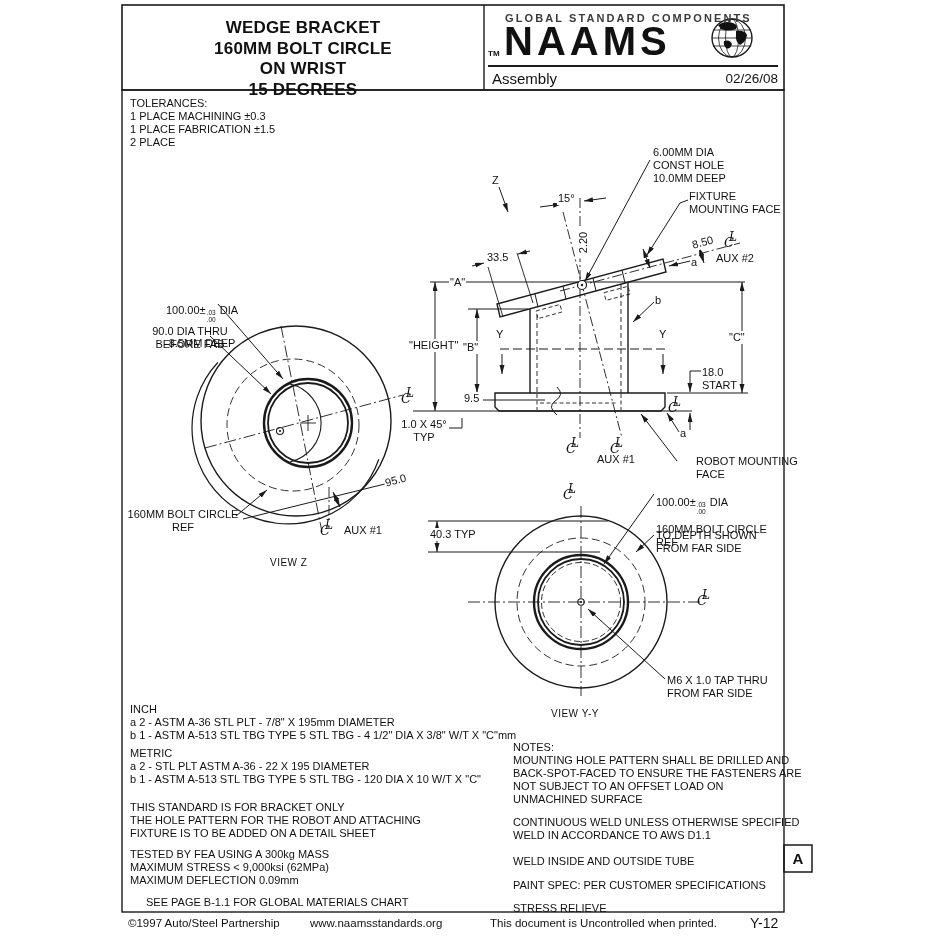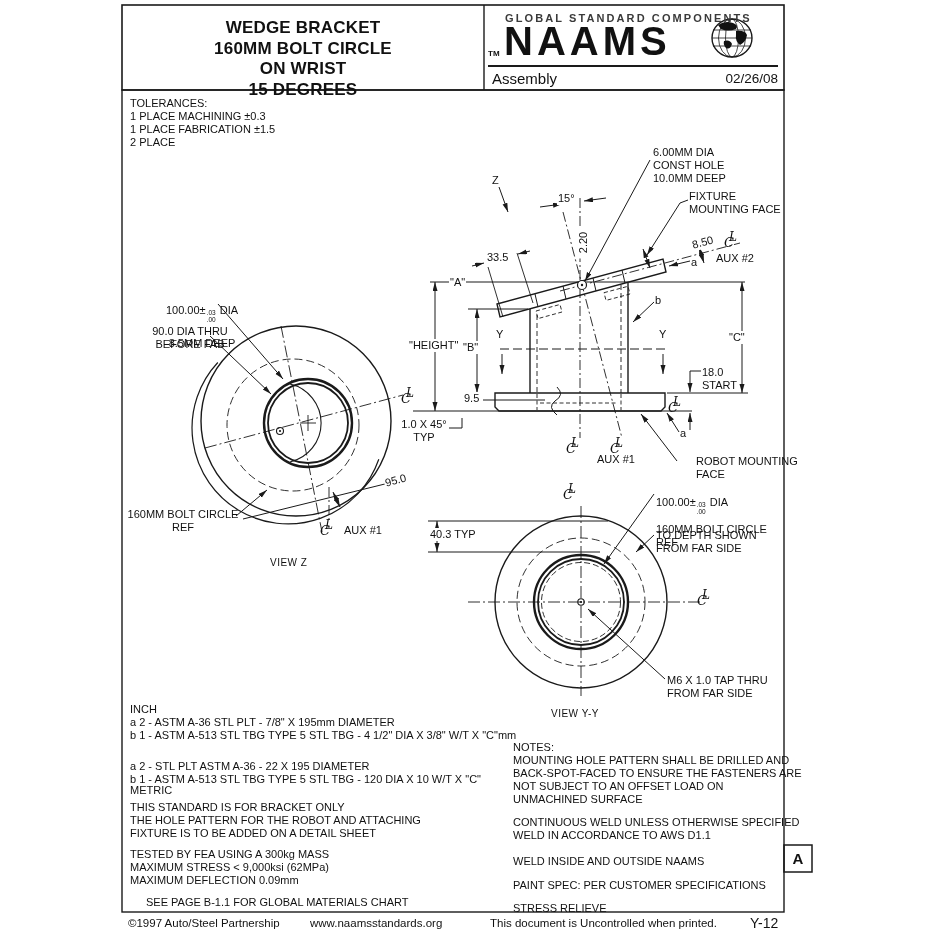--- a/index.html
+++ b/index.html
@@ -277,40 +277,40 @@
       <i class="l">L</i>
     </span>
 <span class="cl" style="left:697px;top:590px;">
       <i class="c">C</i>
       <i class="l">L</i>
     </span>
 
 <div class="ann" style="left:130px;top:703px;">INCH</div>
 <div class="ann" style="left:130px;top:716px;">a   2 - ASTM A-36    STL PLT - 7/8" X 195mm DIAMETER</div>
 <div class="ann" style="left:130px;top:729px;">b   1 - ASTM A-513  STL TBG TYPE 5 STL TBG - 4 1/2" DIA X 3/8" W/T X "C"mm</div>
-<div class="ann" style="left:130px;top:747px;margin-top:37px;">METRIC</div>
+<div class="ann" style="left:130px;top:747px;">METRIC</div>
 <div class="ann" style="left:130px;top:760px;">a   2 - STL PLT  ASTM A-36 - 22 X 195 DIAMETER</div>
 <div class="ann" style="left:130px;top:773px;">b   1 - ASTM A-513  STL TBG TYPE 5 STL TBG - 120 DIA X 10 W/T X "C"</div>
 
 <div class="ann" style="left:130px;top:801px;">THIS STANDARD IS FOR BRACKET ONLY
 THE HOLE PATTERN FOR THE ROBOT AND ATTACHING
 FIXTURE IS TO BE ADDED ON A DETAIL SHEET</div>
 <div class="ann" style="left:130px;top:848px;">TESTED BY FEA USING A 300kg MASS
 MAXIMUM STRESS &lt; 9,000ksi (62MPa)
 MAXIMUM DEFLECTION 0.09mm</div>
 <div class="ann" style="left:146px;top:896px;">SEE PAGE B-1.1 FOR GLOBAL MATERIALS CHART</div>
 
 <div class="ann" style="left:513px;top:741px;">NOTES:
 MOUNTING HOLE PATTERN SHALL BE DRILLED AND
 BACK-SPOT-FACED TO ENSURE THE FASTENERS ARE
 NOT SUBJECT TO AN OFFSET LOAD ON
 UNMACHINED SURFACE</div>
 <div class="ann" style="left:513px;top:816px;">CONTINUOUS WELD UNLESS OTHERWISE SPECIFIED
 WELD IN ACCORDANCE TO AWS D1.1</div>
-<div class="ann" style="left:513px;top:855px;">WELD INSIDE AND OUTSIDE NAAMS</div>
+<div class="ann" style="left:513px;top:855px;">WELD INSIDE AND OUTSIDE TUBE</div>
 <div class="ann" style="left:513px;top:879px;">PAINT SPEC: PER CUSTOMER SPECIFICATIONS</div>
 <div class="ann" style="left:513px;top:902px;">STRESS RELIEVE</div>
 
 <div class="ann rev" style="left:784px;top:850px;width:28px;text-align:center;">A</div>
 
 <div class="ann foot" style="left:128px;top:917px;">©1997 Auto/Steel Partnership</div>
 <div class="ann foot" style="left:310px;top:917px;">www.naamsstandards.org</div>
 <div class="ann foot" style="left:490px;top:917px;">This document is Uncontrolled when printed.</div>
 <div class="ann pageno" style="left:750px;top:915px;">Y-12</div>
 

